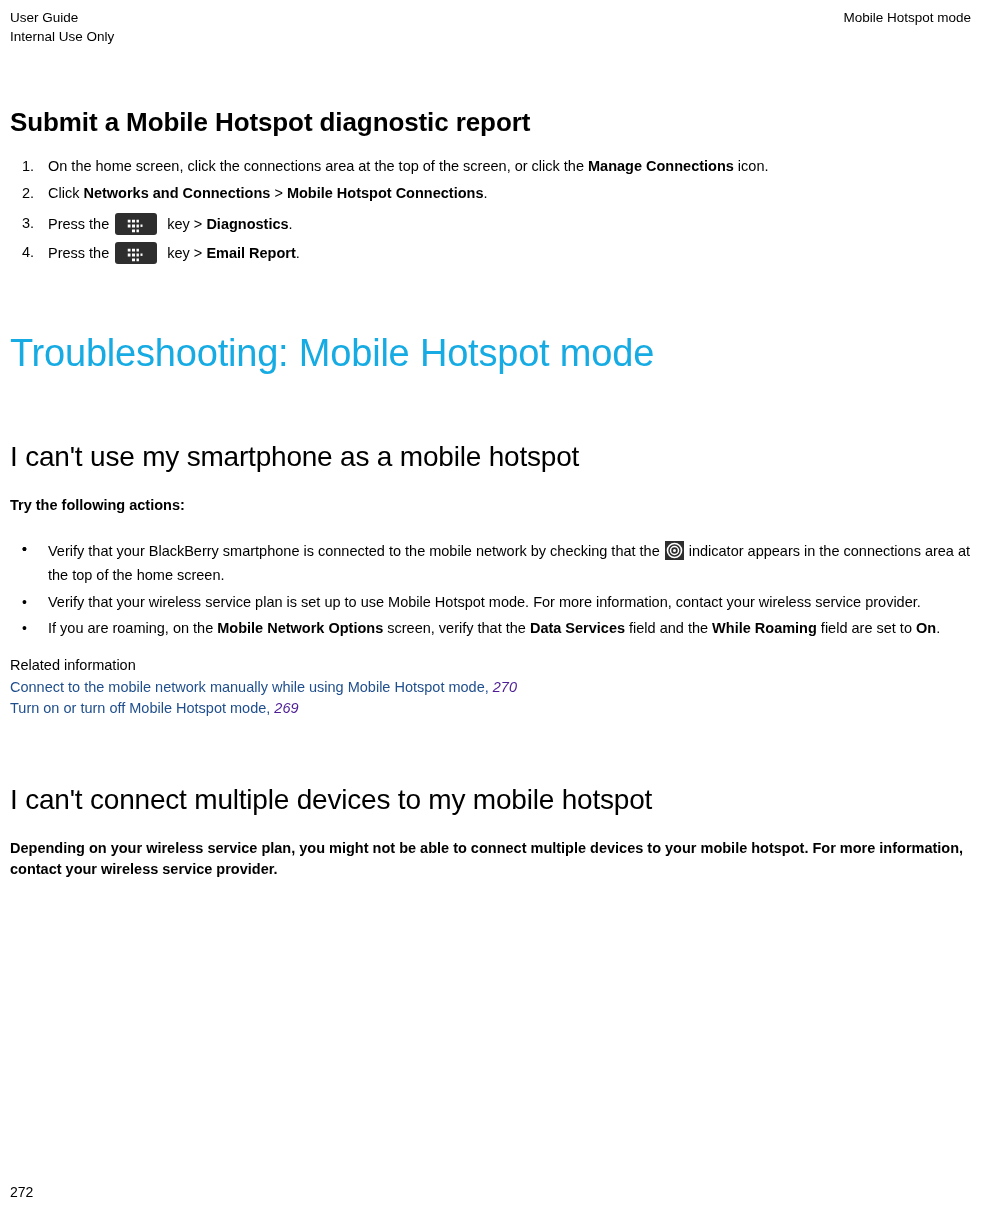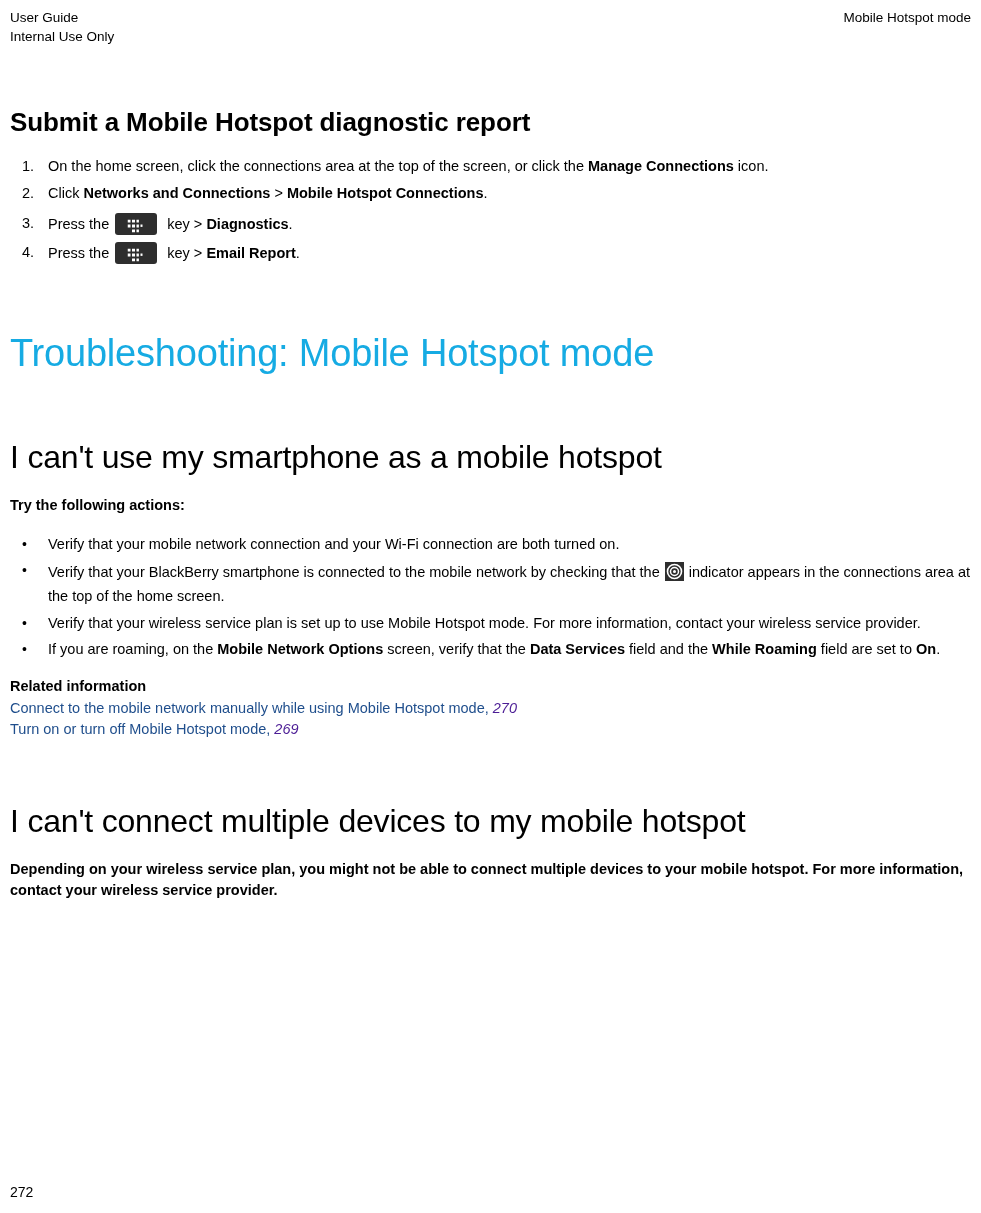--- a/index.html
+++ b/index.html
@@ -55,21 +55,21 @@
   }
   h1.section-title {
     font-size: 38px;
     font-weight: normal;
     line-height: 46px;
     margin: 0;
     color: #16ABE3;
     letter-spacing: -0.2px;
   }
   h1.trouble-title {
-    font-size: 32px;
+    font-size: 28px;
     font-weight: normal;
     line-height: 38px;
     margin: 0;
     letter-spacing: -0.2px;
   }
 
   
   p.body-text {
     font-size: 14.5px;
     line-height: 21px;
@@ -156,21 +156,21 @@
     position: relative;
   }
   .icon-indicator svg { display: block; }
 
   
   .related-block {
     font-size: 14.5px;
     line-height: 21px;
   }
   .related-head {
-    font-weight: bold;
+    font-weight: normal;
     margin: 0 0 1px 0;
   }
   .related-link-row { margin: 0; white-space: nowrap; }
   a.related-link {
     color: #1F4E8C;
     text-decoration: none;
   }
   .related-page { color: #4c1d95; font-style: italic; }
 
   
@@ -257,21 +257,20 @@
 
   <div style="height:19px"></div>
   <p class="body-text">Try the following actions:</p>
 
   <div style="height:18px"></div>
 
   <ul class="bullets">
 
     <li>
       <span class="dot">•</span>
-      <span>Verify that your mobile network connection and your Wi-Fi connection are both turned on.</span>
     </li>
 
     <li class="tall">
       <span class="dot">•</span>
       <span><span>Verify that your BlackBerry smartphone is connected to the mobile network by checking that the</span><span class="icon-indicator"><svg width="19" height="19" viewBox="0 0 19 19" xmlns="http://www.w3.org/2000/svg">
               <circle cx="9.5" cy="9.5" r="7" fill="none" stroke="#ffffff" stroke-width="1.6"></circle>
               <circle cx="9.5" cy="9.5" r="4" fill="none" stroke="#ffffff" stroke-width="1.5"></circle>
               <circle cx="9.5" cy="9.5" r="1.5" fill="#ffffff"></circle>
             </svg></span><span>indicator appears in the connections area at the top of the home screen.</span></span>
     </li>

